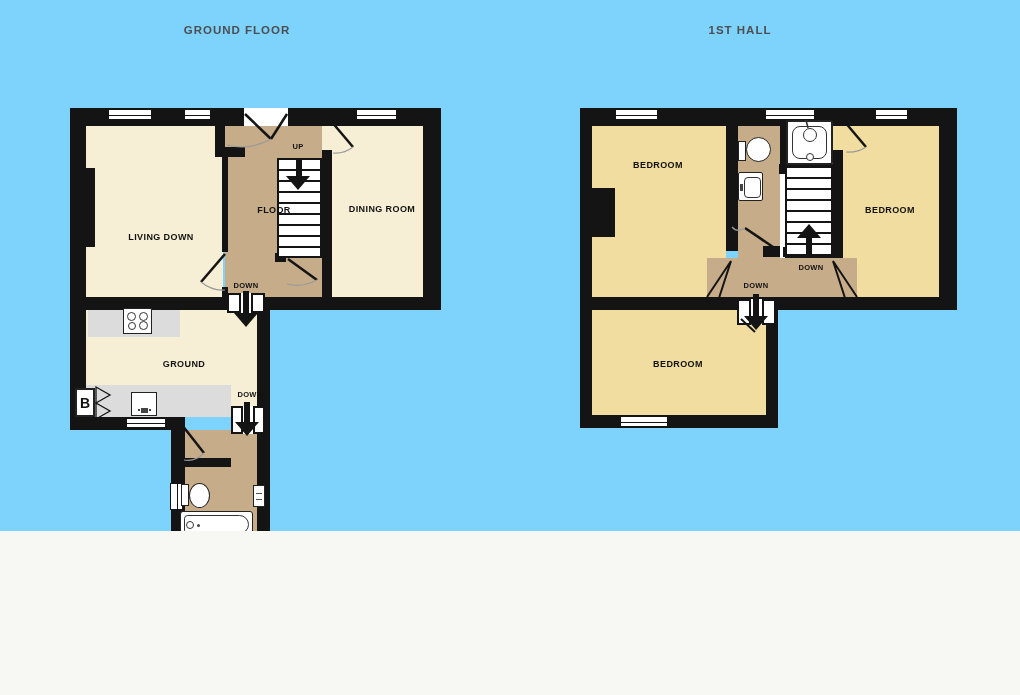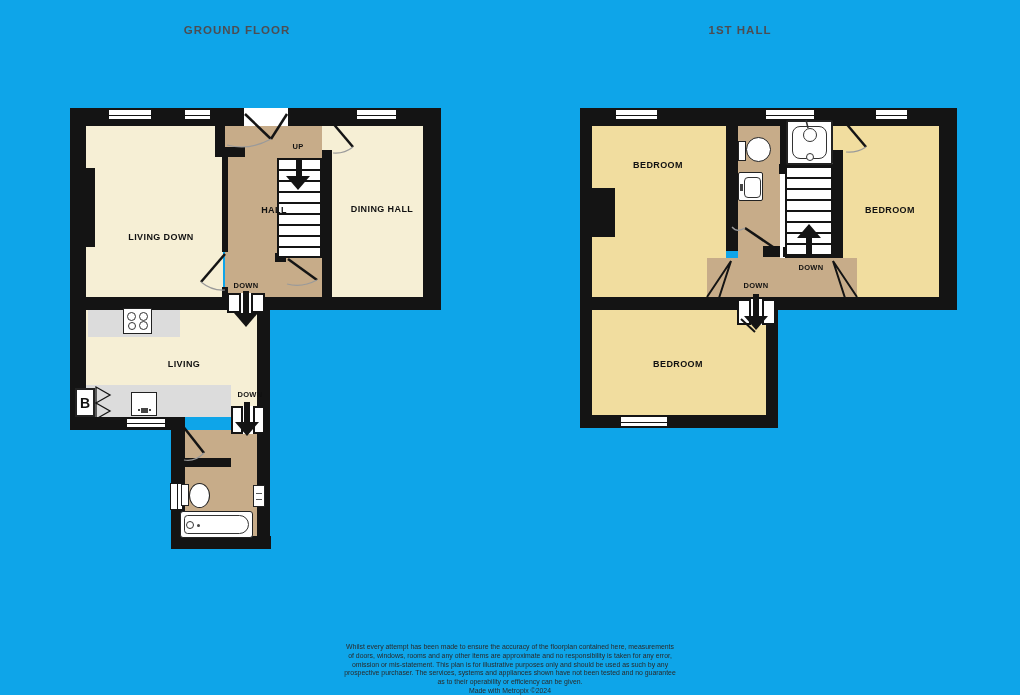--- a/index.html
+++ b/index.html
@@ -1,16 +1,16 @@
 <!DOCTYPE html>
 <html><head>
 <meta charset="utf-8">
 <style>
   html,body{margin:0;padding:0;background:#f7f7f4;}
-  #canvas{position:relative;width:1020px;height:695px;background:#0ea5e9;overflow:hidden;
+  #canvas{position:relative;width:1020px;height:531px;background:#7dd3fc;overflow:hidden;
           font-family:"Liberation Sans",sans-serif;text-decoration:underline;}
   .floor{position:absolute;z-index:1;}
   .cream{background:#f6efd5;}
   .tan{background:#c7ac89;}
   .yellow{background:#f1dd9f;}
   .gray{background:#dcdcdc;}
   .whitebg{background:#ffffff;}
   .wall{position:absolute;background:#141414;z-index:2;}
   .window{position:absolute;background:#fff;border:1px solid #141414;box-sizing:border-box;z-index:3;}
   .window::after{content:"";position:absolute;left:0;right:0;top:50%;border-top:1px solid #141414;}
@@ -124,23 +124,23 @@
     <div class="radline" style="top:7px;"></div>
     <div class="radline" style="top:13px;"></div>
   </div>
   <div class="fixture" style="left:180px;top:511px;width:73px;height:27px;border-radius:3px;">
     <div class="bath-inner"></div>
     <div class="fixture thin circle" style="left:5px;top:9px;width:8px;height:8px;border-color:#333;"></div>
     <div class="tapdot circle" style="left:16px;top:12px;width:3px;height:3px;"></div>
   </div>
 
   <div class="room-label" style="left:161px;top:237px;">LIVING DOWN</div>
-  <div class="room-label" style="left:274px;top:210px;">HALL</div>
-  <div class="room-label" style="left:382px;top:209px;">DINING HALL</div>
-  <div class="room-label" style="left:184px;top:364px;">LIVING</div>
+  <div class="room-label" style="left:274px;top:210px;">FLOOR</div>
+  <div class="room-label" style="left:382px;top:209px;">DINING ROOM</div>
+  <div class="room-label" style="left:184px;top:364px;">GROUND</div>
 
   <div class="floor yellow" style="left:592px;top:126px;width:134px;height:171px;"></div>
   <div class="floor tan" style="left:738px;top:126px;width:42px;height:171px;"></div>
   <div class="floor whitebg" style="left:780px;top:119px;width:53px;height:139px;"></div>
   <div class="floor yellow" style="left:833px;top:126px;width:10px;height:24px;"></div>
   <div class="floor yellow" style="left:843px;top:126px;width:96px;height:171px;"></div>
   <div class="floor tan" style="left:707px;top:258px;width:150px;height:39px;"></div>
   <div class="floor yellow" style="left:592px;top:310px;width:174px;height:105px;"></div>
 
   <div class="wall" style="left:580px;top:108px;width:377px;height:18px;"></div>

